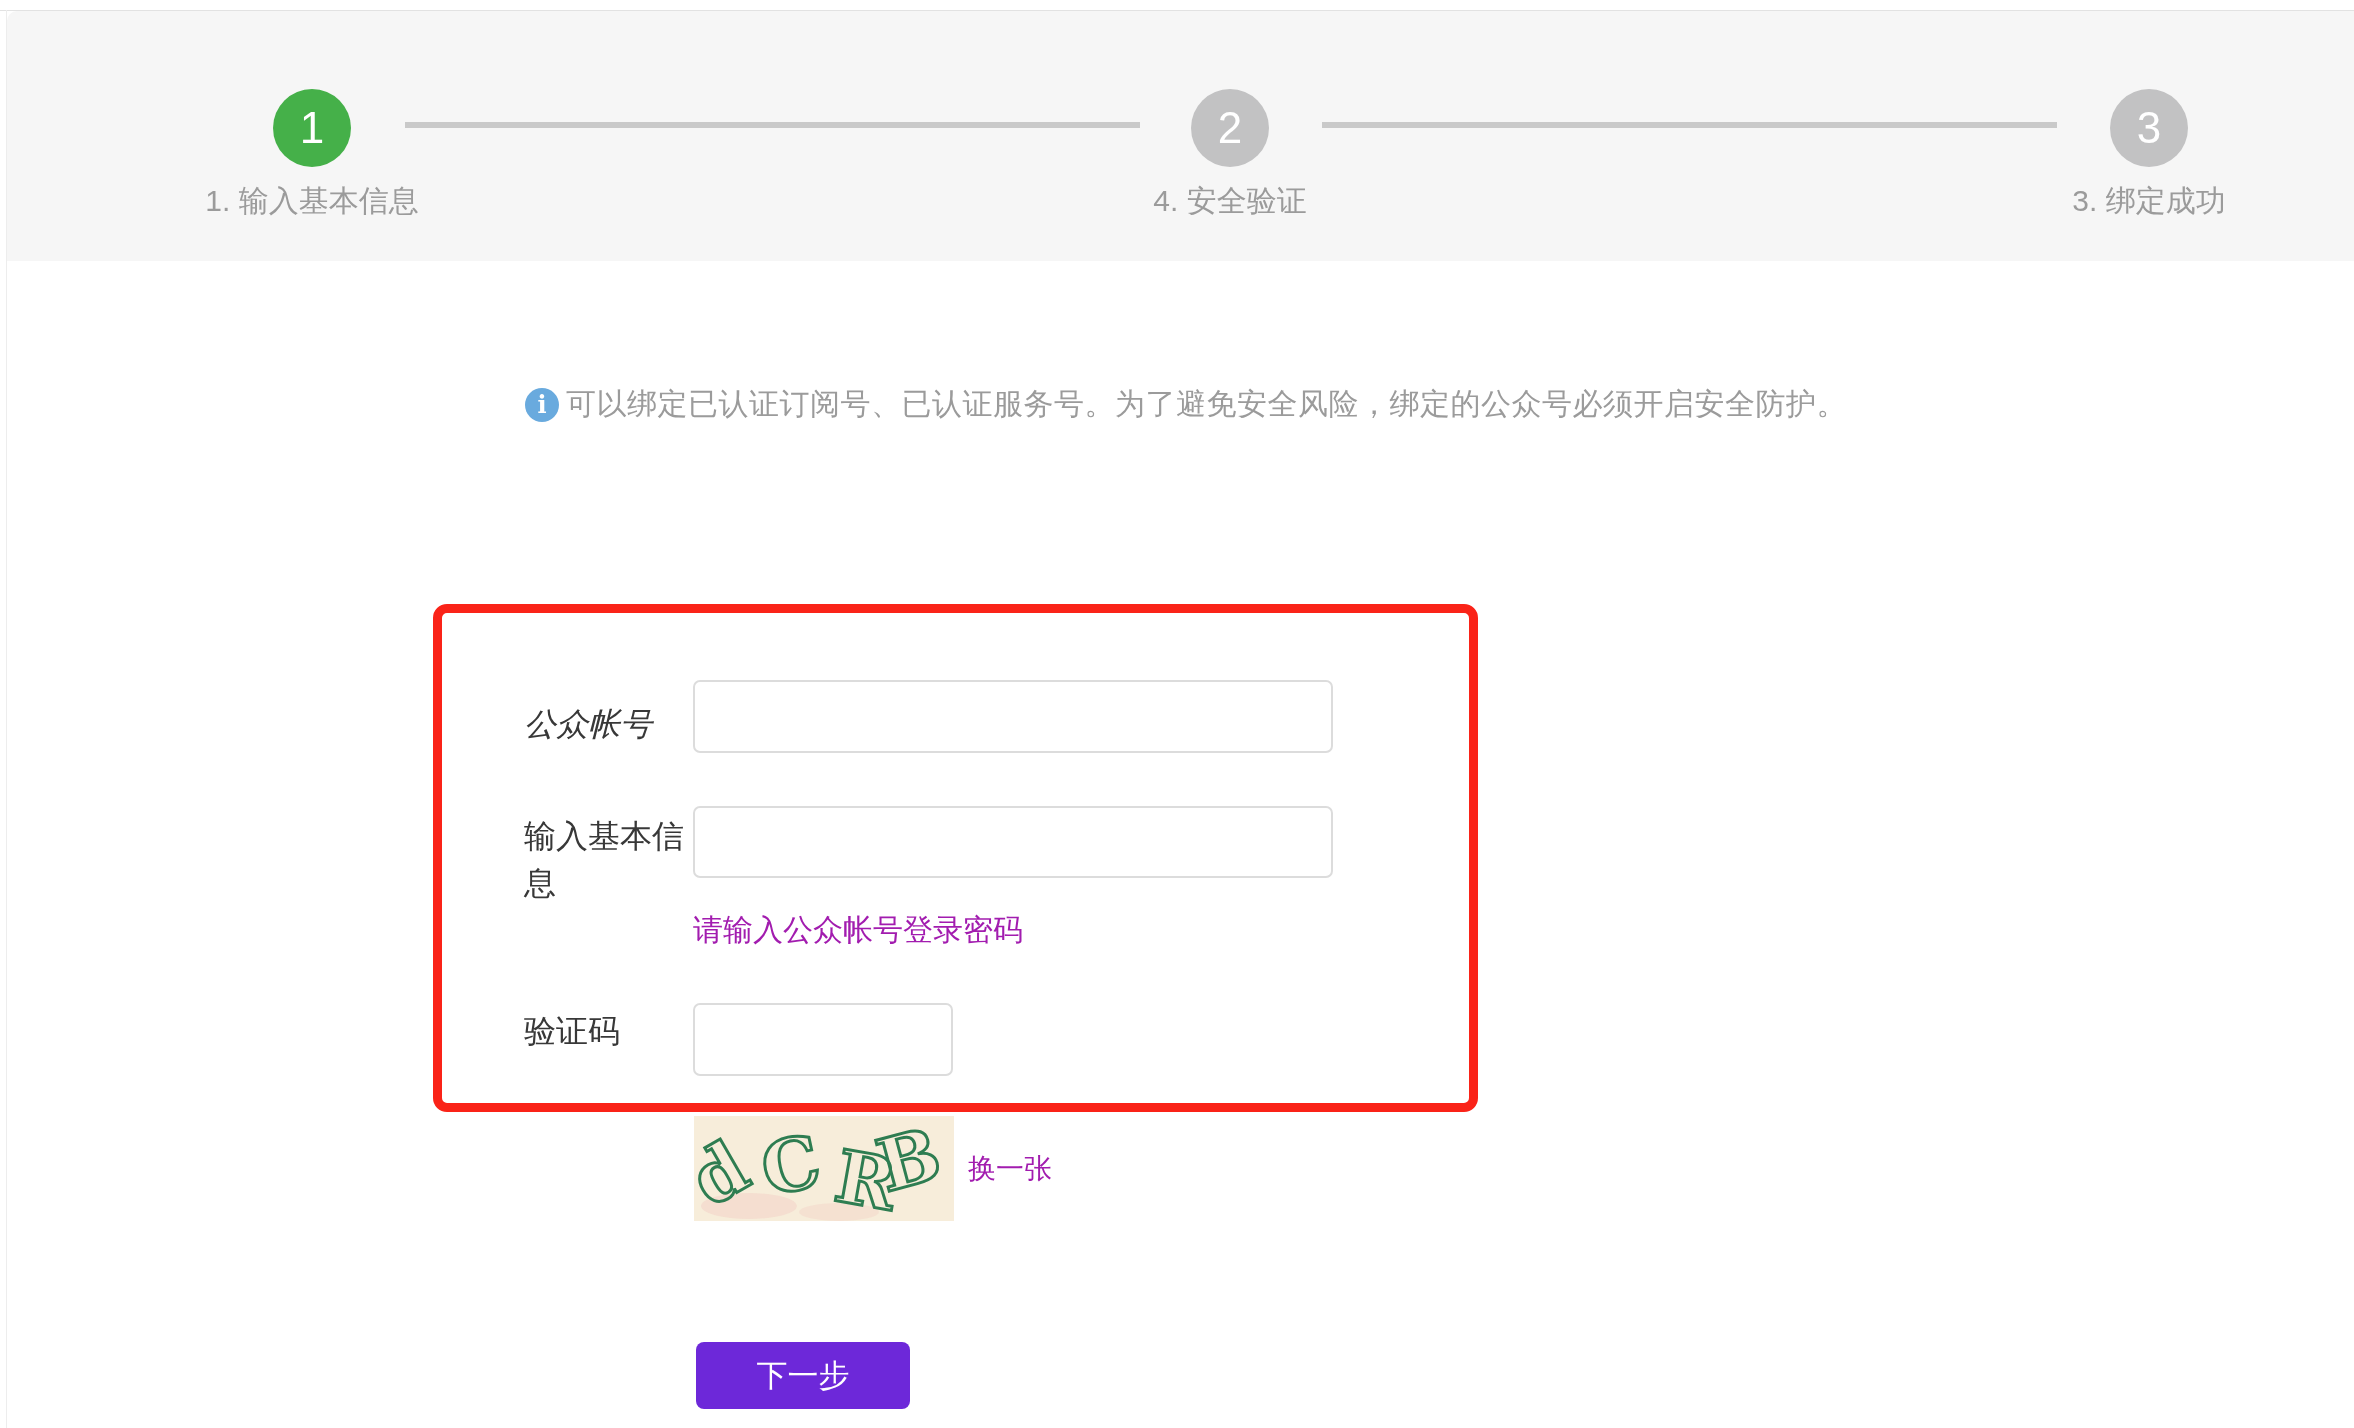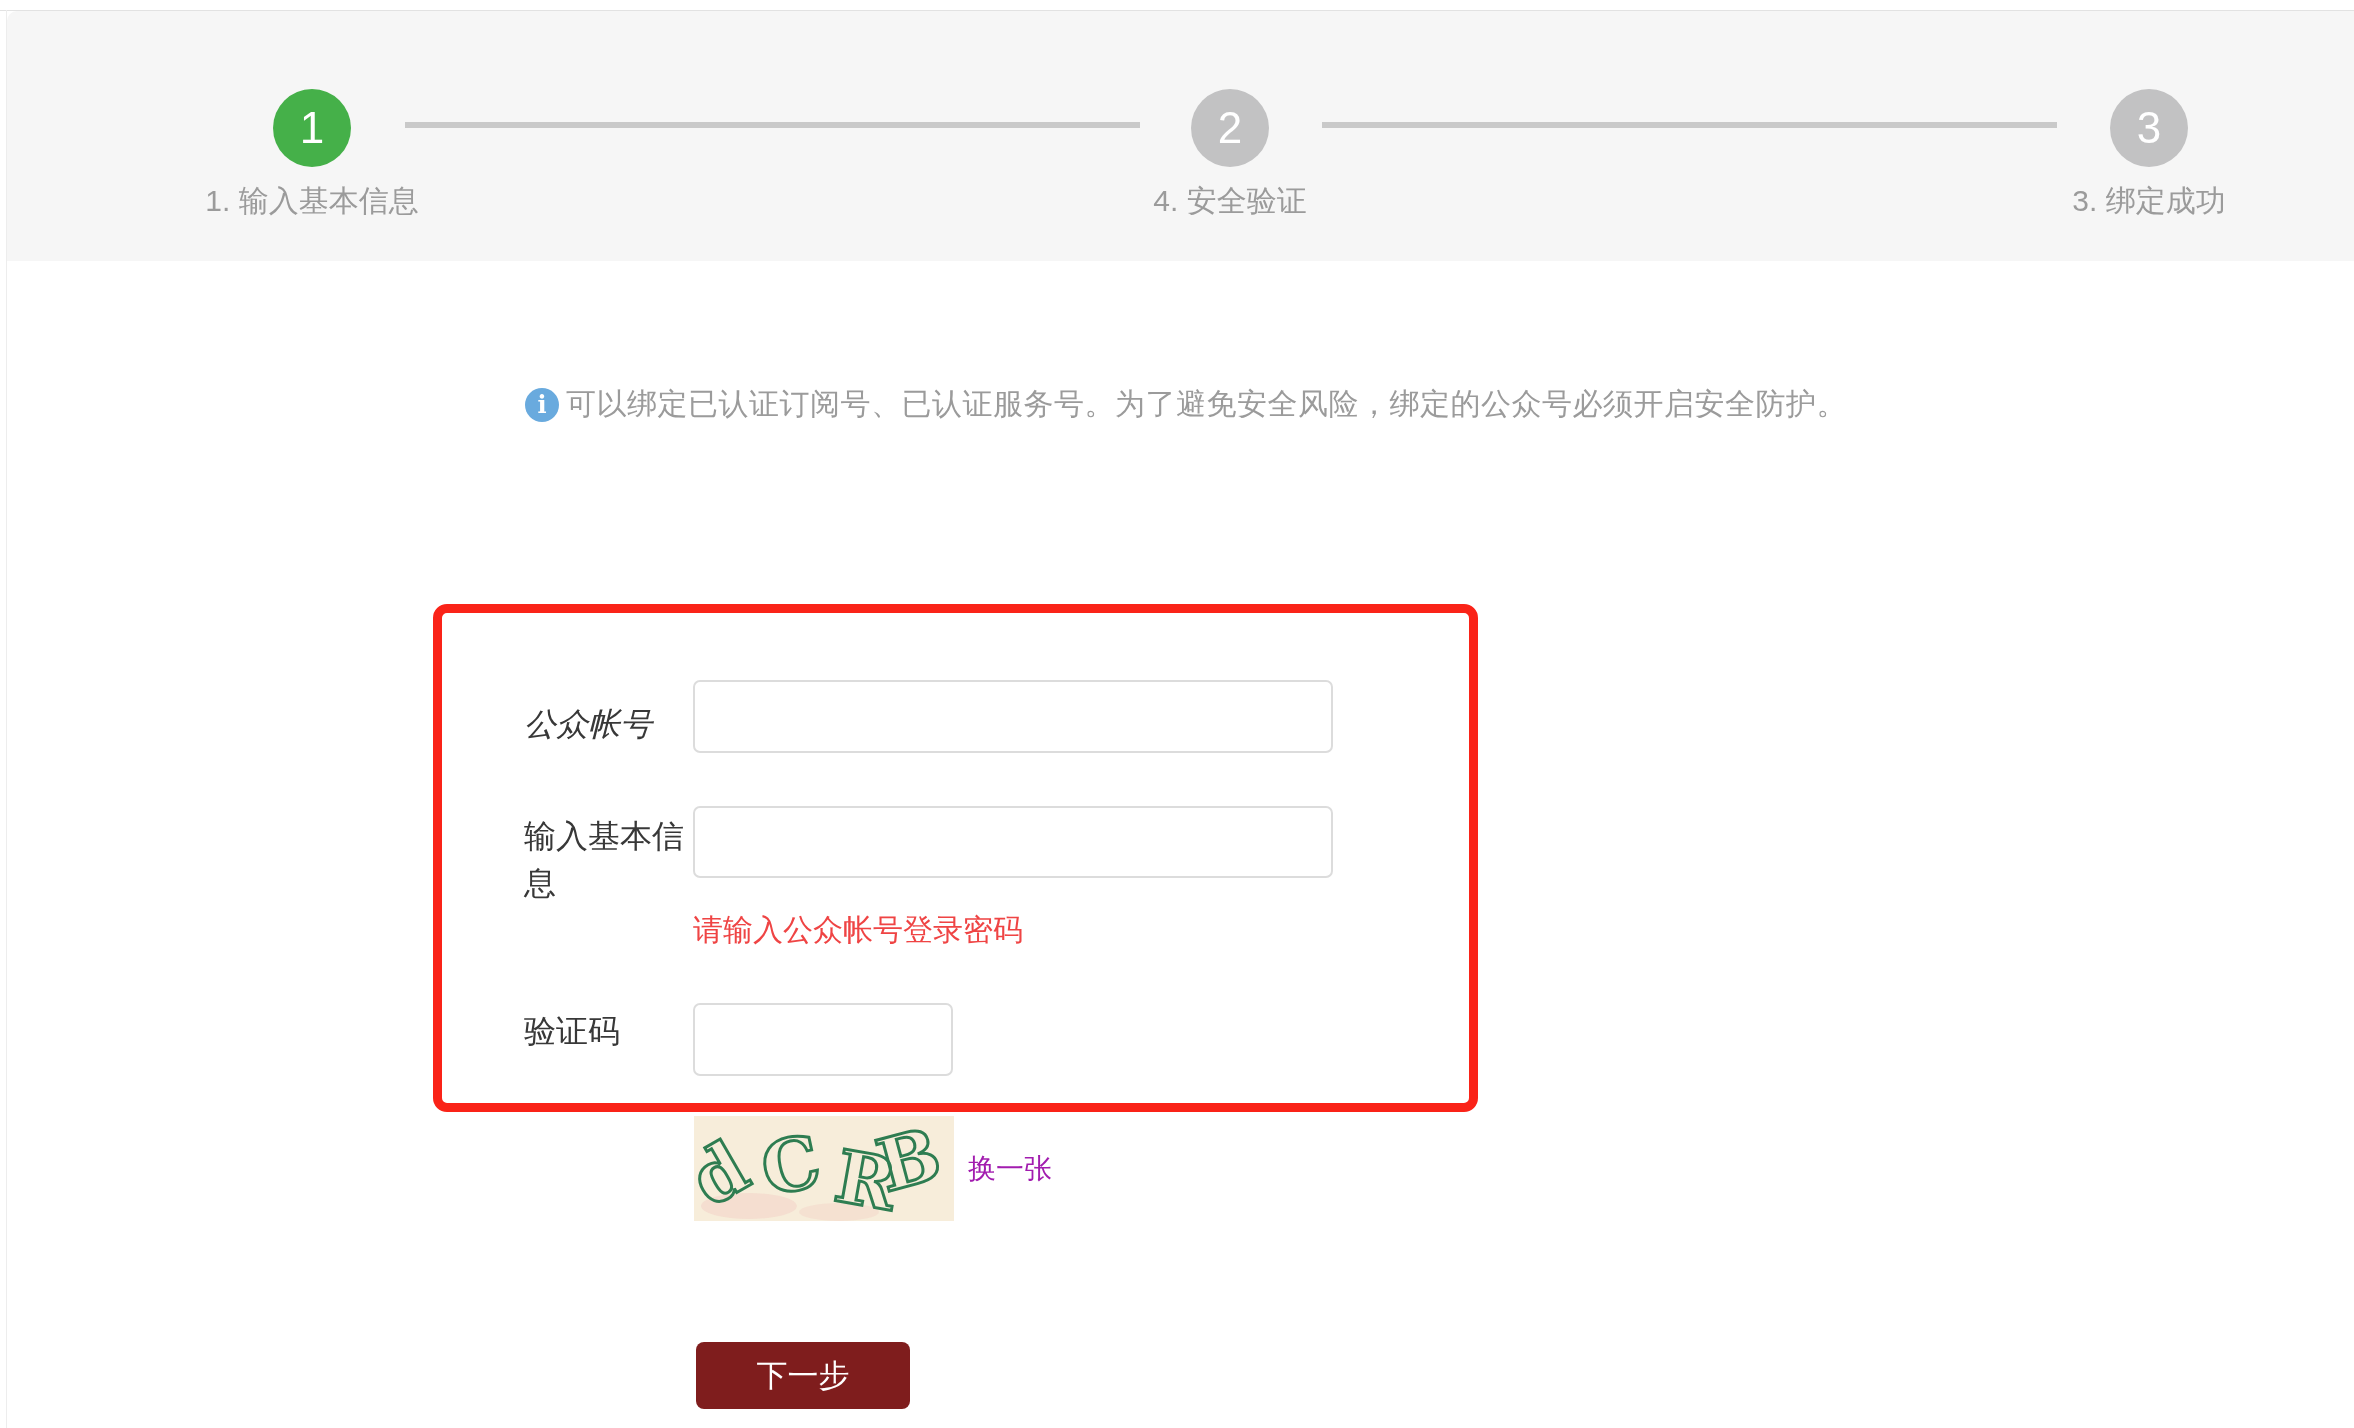--- a/index.html
+++ b/index.html
@@ -57,36 +57,36 @@
   .lbl-password{top:813px;}
   .lbl-captcha{top:1008px;}
   .text-input{
     position:absolute;left:693px;box-sizing:border-box;
     background:#ffffff;border:2px solid #dcdcdc;border-radius:7px;
     font-size:30px;color:#383838;padding:0 18px;outline:none;
   }
   .inp-account{top:680px;width:640px;height:73px;}
   .inp-password{top:806px;width:640px;height:72px;}
   .inp-captcha{top:1003px;width:260px;height:73px;}
-  .error-message{position:absolute;left:693px;top:910px;font-size:30px;color:#ef4444;}
+  .error-message{position:absolute;left:693px;top:910px;font-size:30px;color:#a21caf;}
 
   
   .captcha-image{
     position:absolute;left:694px;top:1116px;width:260px;height:105px;
     background:#f7edda;overflow:hidden;
   }
   .refresh-link{
     position:absolute;left:968px;top:1150px;font-size:28px;color:#a21caf;
     text-decoration:none;cursor:pointer;
   }
 
   
   .next-button{
     position:absolute;left:696px;top:1342px;width:214px;height:67px;
-    background:#7f1d1d;border:none;border-radius:8px;cursor:pointer;
+    background:#6d28d9;border:none;border-radius:8px;cursor:pointer;
     color:#ffffff;font-size:31px;
     font-family:"Liberation Sans","DejaVu Sans",sans-serif;
     display:flex;align-items:center;justify-content:center;
   }
 
   
   .annotation-rect{
     position:absolute;left:433px;top:604px;width:1045px;height:508px;
     box-sizing:border-box;border:9px solid #fa2318;border-radius:14px;
     pointer-events:none;z-index:50;background:transparent;

